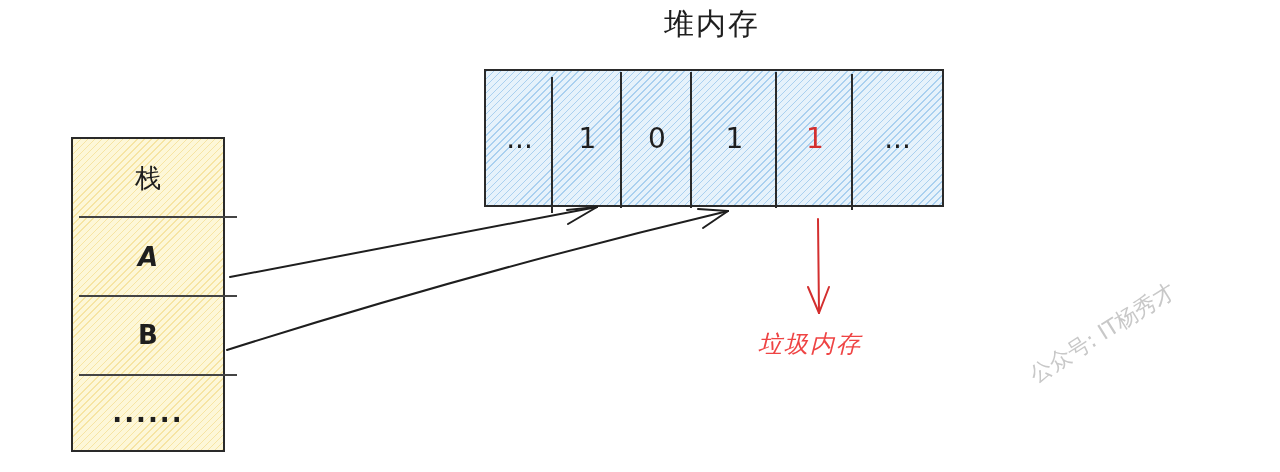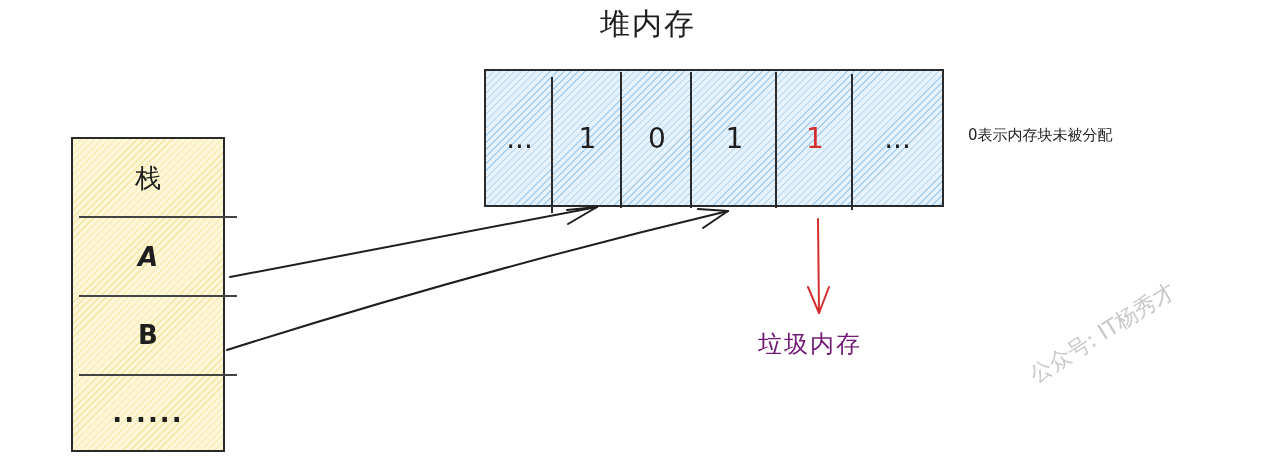--- a/index.html
+++ b/index.html
@@ -1,37 +1,37 @@
 <!DOCTYPE html>
 <html><head>
 <meta charset="utf-8">
 <style>
   html, body { margin: 0; padding: 0; background: #ffffff; }
   body { width: 1280px; height: 472px; position: relative; overflow: hidden;
          font-family: "DejaVu Sans", sans-serif; color: #1e1e1e; }
   .abs { position: absolute; }
-  .heap-title { left: 600px; top: 4px; width: 160px; text-align: left;
+  .heap-title { left: 600px; top: 4px; width: 160px; text-align: right;
                 font-size: 30px; letter-spacing: 2px; }
   .heap { left: 484px; top: 69px; width: 460px; height: 138px;
           border: 2px solid #2a2a2a; box-sizing: border-box;
           background-color: #e6f2fb;
           background-image: repeating-linear-gradient(135deg, rgba(120,180,230,0.55) 0 1px, transparent 1px 5px); }
   .cell { position: absolute; top: 0; height: 100%; display: flex;
           align-items: center; justify-content: center; font-size: 28px; }
   .divider { position: absolute; width: 2px; background: #2a2a2a; top: 8px; height: 136px; }
   .red { color: #d32f2f; }
   .note { left: 968px; top: 124px; font-size: 15px; line-height: 22px; }
   .stack { left: 71px; top: 137px; width: 154px; height: 315px;
            border: 2px solid #2a2a2a; box-sizing: border-box;
            background-color: #fdf7d8;
            background-image: repeating-linear-gradient(135deg, rgba(240,210,110,0.5) 0 1px, transparent 1px 5px); }
   .srow { position: absolute; left: 0; width: 100%; display: flex; align-items: center;
           justify-content: center; font-size: 26px; }
   .sline { position: absolute; left: 8px; width: 158px; height: 2px; background: #444; }
-  .garbage { left: 758px; top: 328px; font-size: 24px; color: #701a75; letter-spacing: 2px; }
+  .garbage { left: 758px; top: 328px; font-size: 24px; color: #ef4444; letter-spacing: 2px; font-style: italic; }
   .watermark { left: 1040px; top: 360px; font-size: 22px; color: #c8c8c8;
                transform: rotate(-32deg); transform-origin: left bottom; white-space: nowrap; }
   svg.overlay { position: absolute; left: 0; top: 0; }
 </style>
 </head>
 <body>
 
 <div class="abs heap-title">堆内存</div>
 
 <div class="abs heap">
@@ -42,21 +42,20 @@
   <div class="cell red" style="left:291px;width:76px;">1</div>
   <div class="cell" style="left:367px;width:89px;">...</div>
 </div>
 <div class="abs divider" style="left:551px;top:77px;"></div>
 <div class="abs divider" style="left:620px;top:72px;"></div>
 <div class="abs divider" style="left:690px;top:72px;"></div>
 <div class="abs divider" style="left:775px;top:72px;"></div>
 <div class="abs divider" style="left:851px;top:74px;"></div>
 
 <div class="abs note">
-  <div>0表示内存块未被分配</div>
 </div>
 
 <div class="abs stack">
   <div class="srow" style="top:0;height:79px;">栈</div>
   <div class="srow" style="top:79px;height:78px;font-style:italic;font-weight:bold;">A</div>
   <div class="srow" style="top:157px;height:78px;font-weight:bold;">B</div>
   <div class="srow" style="top:235px;height:78px;font-weight:bold;letter-spacing:2px;">......</div>
 </div>
 <div class="abs sline" style="left:79px;top:216px;"></div>
 <div class="abs sline" style="left:79px;top:295px;"></div>

